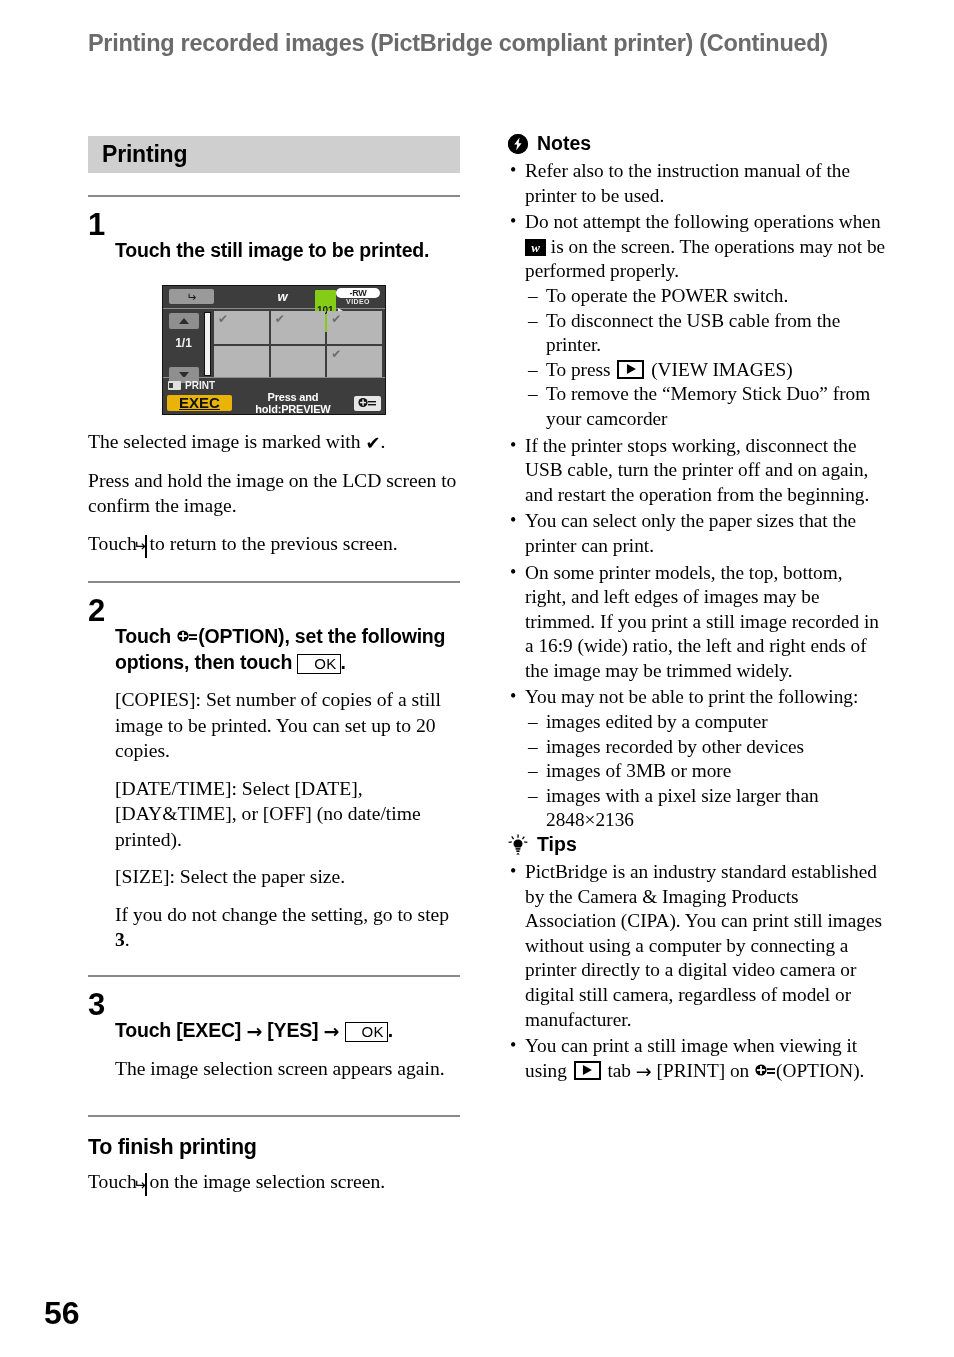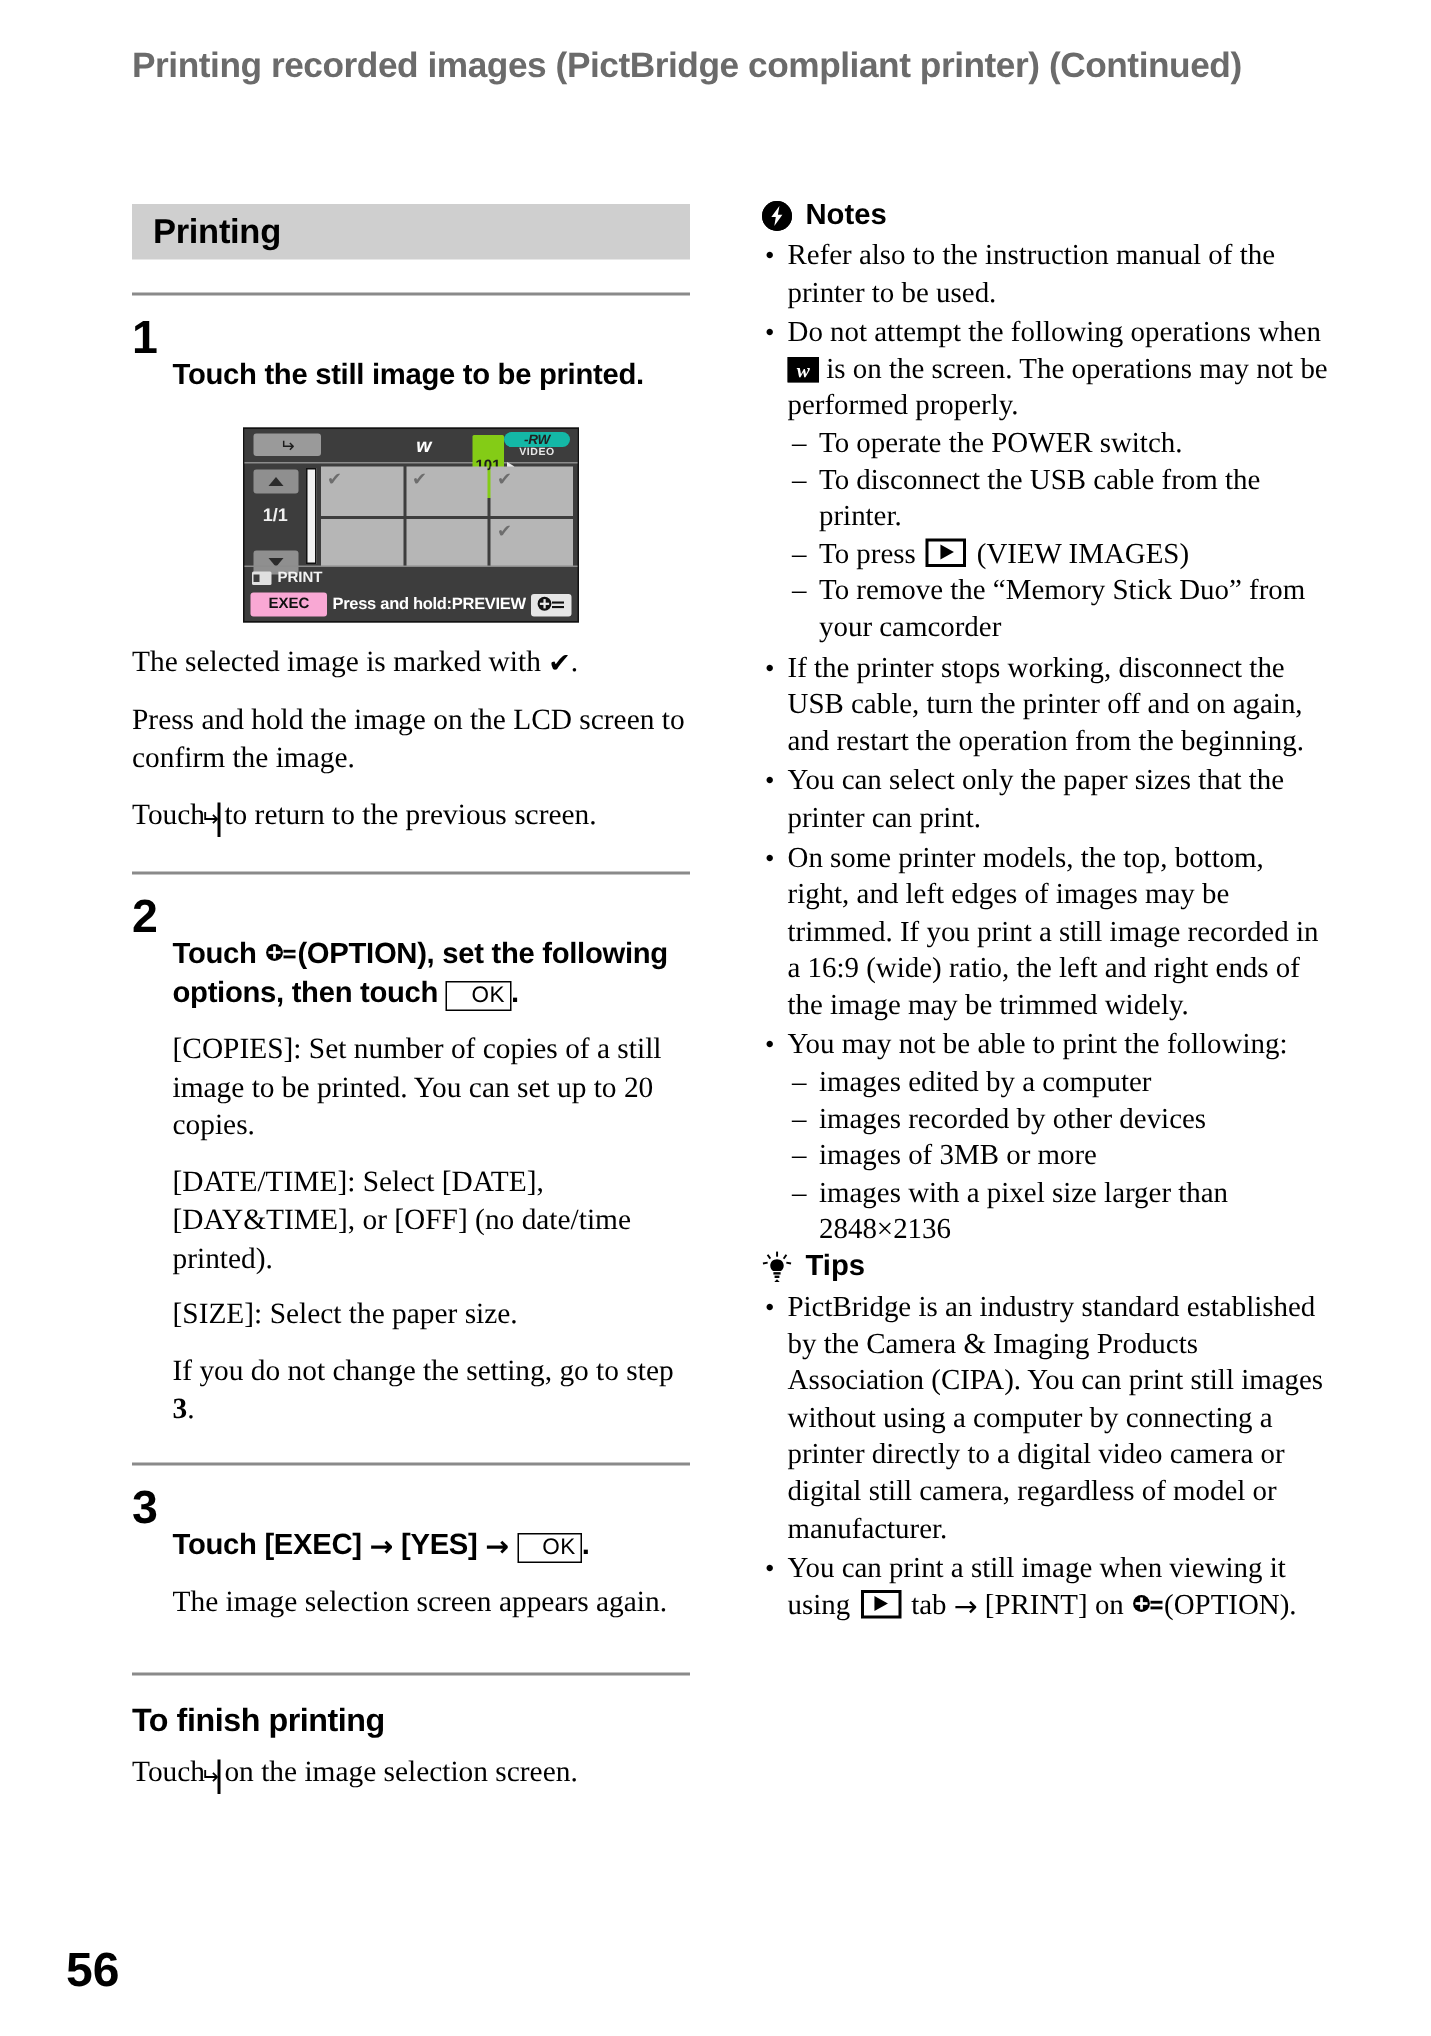--- a/index.html
+++ b/index.html
@@ -345,25 +345,24 @@
     border-top: 3.5px solid transparent;
     border-bottom: 3.5px solid transparent;
   }
   .lcd-disc {
     position: absolute;
     right: 5px; top: 2px;
     width: 44px;
     text-align: center;
   }
   .lcd-disc .d1 {
-    background: #14b8a6;
+    background: #ffffff;
     color: #222;
     font-size: 9px;
     font-weight: bold;
-    font-style: italic;
     line-height: 10px;
     border-radius: 6px;
     letter-spacing: -0.2px;
   }
   .lcd-disc .d2 {
     color: #e8e8e8;
     font-size: 7px;
     font-weight: bold;
     line-height: 8px;
     letter-spacing: 0.4px;
@@ -465,27 +464,28 @@
     position: absolute;
     left: 0; right: 0; bottom: 0;
     height: 22px;
     display: flex;
     align-items: center;
     justify-content: space-between;
     padding: 0 4px;
     box-sizing: border-box;
   }
   .lcd-exec {
-    background: #f9a8d4;
+    background: #eab308;
     color: #111;
-    font-size: 10px;
+    font-size: 15px;
     font-weight: bold;
     padding: 2px 12px;
     border-radius: 2px;
     line-height: 12px;
+    text-decoration: underline;
   }
   .lcd-hold {
     color: #fff;
     font-size: 11px;
     font-weight: bold;
     flex: 1 1 auto;
     text-align: center;
     letter-spacing: -0.2px;
   }
   .lcd-opt {

